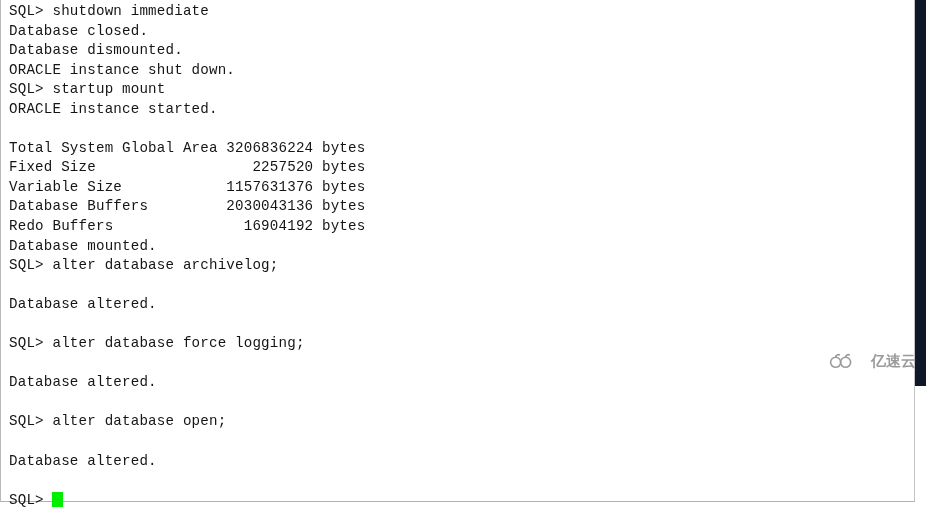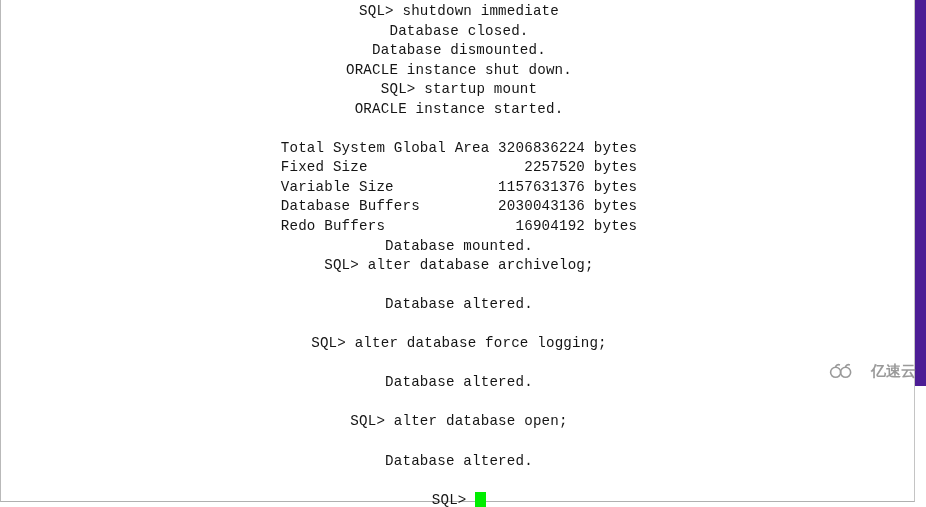--- a/index.html
+++ b/index.html
@@ -11,22 +11,21 @@
     width: 926px;
     height: 507px;
     overflow: hidden;
     font-family: "Liberation Mono", "DejaVu Sans Mono", monospace;
   }
 
   #screen {
     position: relative;
     width: 926px;
     height: 386px;
-    background: #4c1d95;
-    text-align: center;
+    background: #0f172a;
   }
 
   
   #console-frame {
     position: absolute;
     left: 0px;
     top: -2px;
     width: 915px;
     height: 504px;
     border-left: 1px solid #b9b9b9;
@@ -69,21 +68,21 @@
     width: 11px;
     height: 15px;
     background: #00ee00;
     vertical-align: -3px;
   }
 
   
   #watermark {
     position: absolute;
     right: 10px;
-    bottom: 6px;
+    bottom: 16px;
     display: flex;
     align-items: center;
     gap: 17px;
     opacity: 0.88;
     user-select: none;
   }
   #watermark .wm-logo {
     display: block;
     width: 26px;
     height: 17px;

